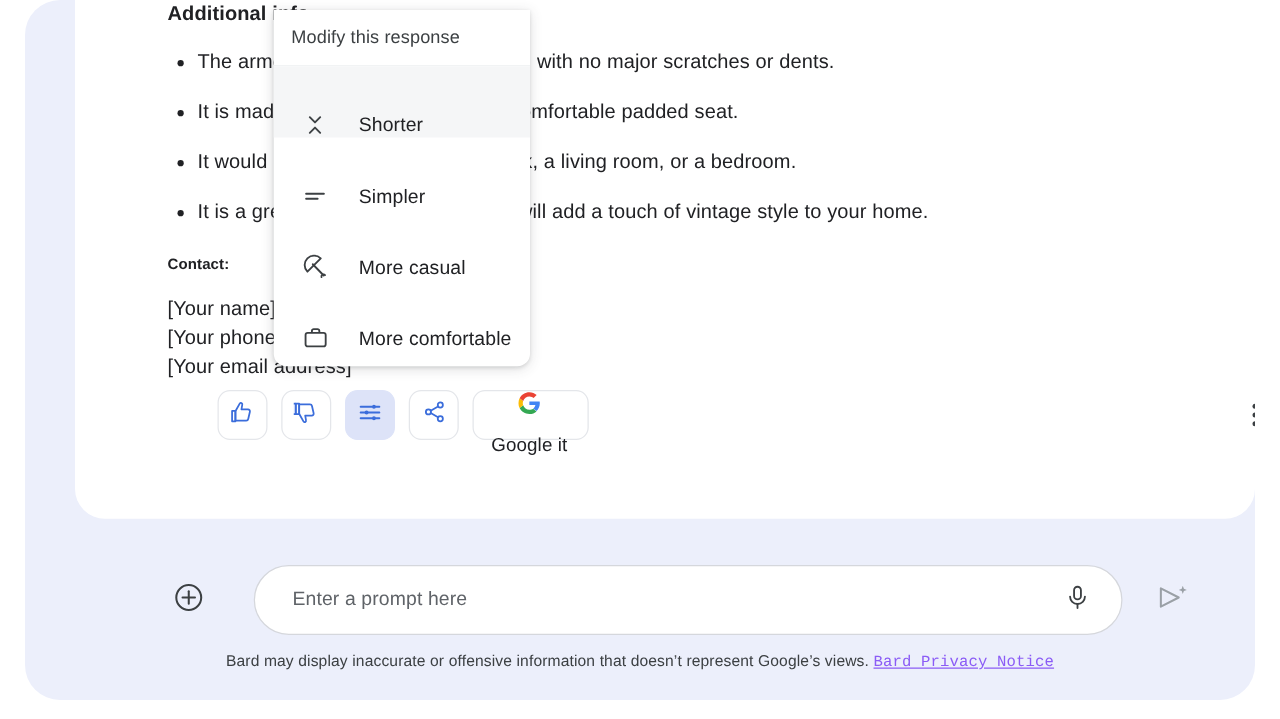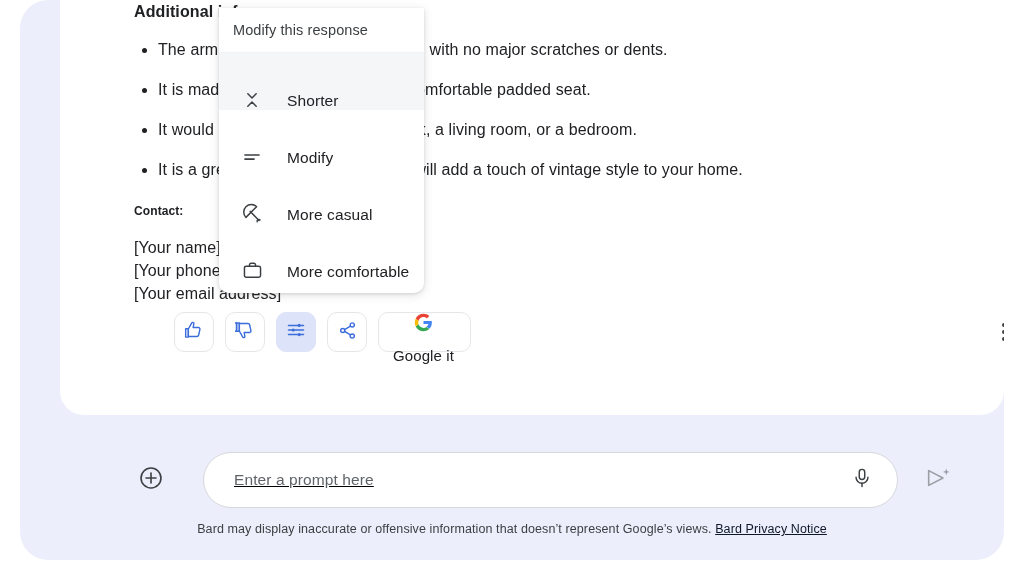--- a/index.html
+++ b/index.html
@@ -197,21 +197,20 @@
 
   
   .prompt-row {
     position: absolute;
     left: 114px;
     top: 452px;
     display: flex;
     align-items: center;
     gap: 0;
     width: 820px;
-    text-decoration: underline;
   }
   .plus-btn {
     width: 34px; height: 34px;
     display: flex; align-items: center; justify-content: center;
     cursor: pointer;
     flex: 0 0 auto;
   }
   .prompt-box {
     margin-left: 35px;
     flex: 1 1 auto;
@@ -251,22 +250,23 @@
   .footer {
     position: absolute;
     left: 0; right: 0;
     top: 522px;
     text-align: center;
     font-size: 12.5px;
     color: #3c4043;
     letter-spacing: .1px;
   }
   .footer a {
-    color: #0f172a;
+    color: #8b5cf6;
     text-decoration: underline;
+    font-family: Liberation Mono, monospace;
   }
 </style>
 </head>
 <body>
 
 <div id="root">
 
   <div class="app-panel">
 
     <div class="response-card">
@@ -411,21 +411,21 @@
     </div>
 
 
     <div class="menu-item">
       <span class="mi-icon">
         <svg width="20" height="20" viewBox="0 0 24 24" fill="none" stroke="#3c4043" stroke-width="1.9" stroke-linecap="round">
           <path d="M3.5 9.5h17"></path>
           <path d="M3.5 14.5h11"></path>
         </svg>
       </span>
-      <span class="mi-label">Modify</span>
+      <span class="mi-label">Simpler</span>
     </div>
 
     <div class="menu-item">
       <span class="mi-icon">
         <svg width="21" height="21" viewBox="0 0 24 24" fill="none" stroke="#3c4043" stroke-width="1.7" stroke-linecap="round" stroke-linejoin="round">
           <path d="M3.3 13.2a8.6 8.6 0 0 1 12.2-12.2z" transform="translate(1.2,3.2)"></path>
           <path d="M9.4 9.6l10 10.3"></path>
           <path d="M17.4 21.4a1.9 1.9 0 0 1 3.2-1.9"></path>
         </svg>
       </span>

